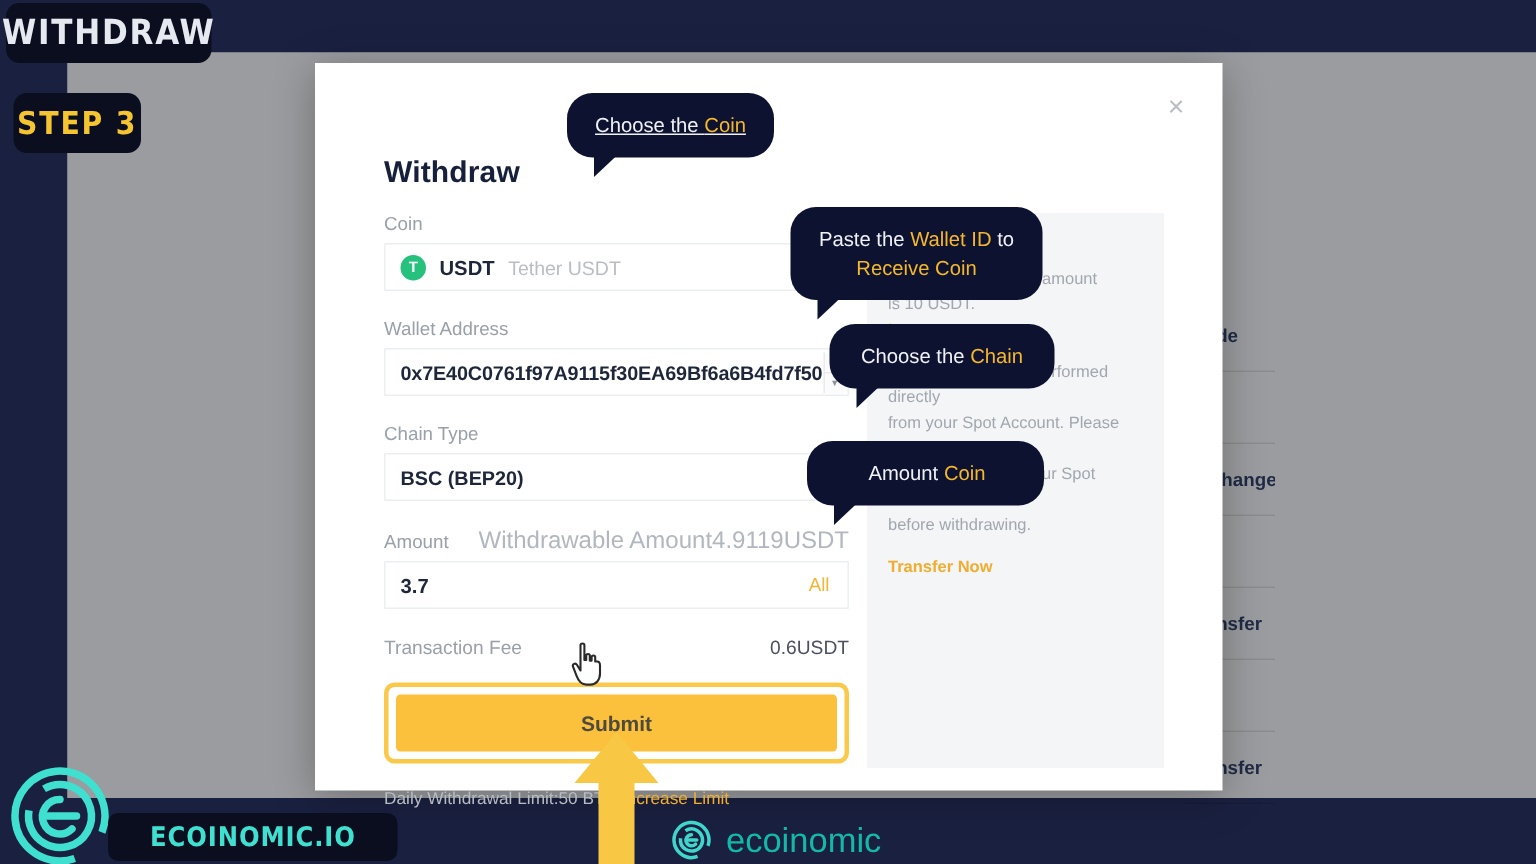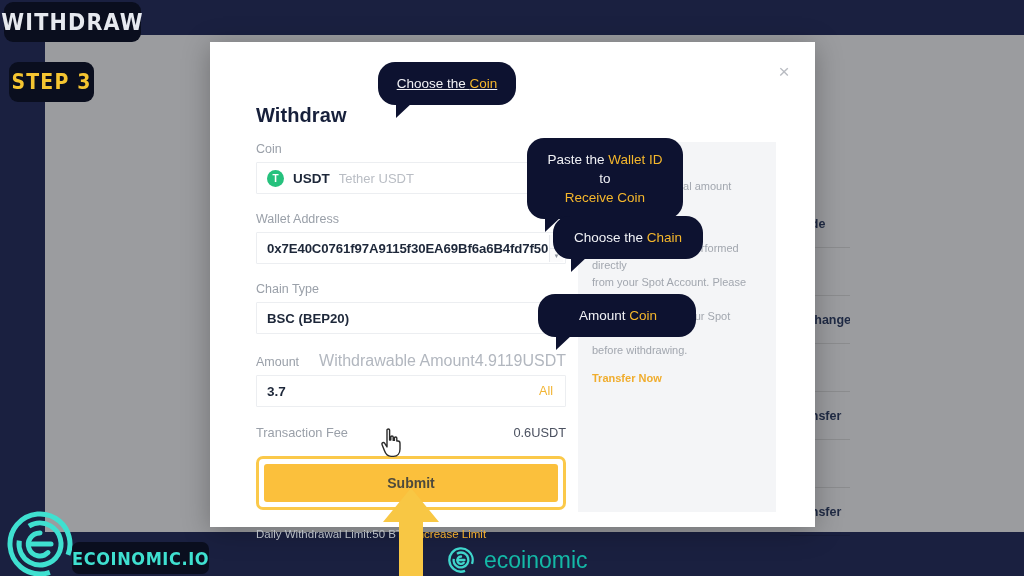--- a/index.html
+++ b/index.html
@@ -173,21 +173,21 @@
     content: "";
     position: absolute;
     left: 18px; bottom: -13px;
     width: 0; height: 0;
     border-left: 0 solid transparent;
     border-right: 17px solid transparent;
     border-top: 16px solid #0d1230;
   }
 
   #b-coin   { left: 378px; top: 62px;  width: 138px; text-decoration: underline; }
-  #b-wallet { left: 527px; top: 138px; width: 156px; text-align: center; }
+  #b-wallet { left: 527px; top: 138px; width: 168px; text-align: center; }
   #b-chain  { left: 553px; top: 216px; width: 150px; }
   #b-amount { left: 538px; top: 294px; width: 158px; padding-left: 20px; }
 
   
   .arrow-up {
     position: absolute; left: 383px; top: 488px;
     width: 56px; height: 88px; z-index: 30;
   }
 
   
@@ -208,21 +208,21 @@
   #tag-step {
     left: 9px; top: 62px; width: 85px; height: 40px;
     color: #f5c531; font-size: 21px;
     font-family: "DejaVu Sans Condensed", "Liberation Sans", sans-serif;
   }
 
   
   .logo-mark { position: absolute; left: 4px; top: 508px; z-index: 20; }
   .logo-pill {
     position: absolute; left: 72px; top: 542px;
-    height: 32px; padding: 0 0;
+    height: 32px; padding: 0 28px;
     background: #0a0e1e; border-radius: 7px;
     display: flex; align-items: center;
     color: #3fe0d0; font-size: 18px; font-weight: 700; letter-spacing: .6px;
     font-family: "DejaVu Sans Condensed", "Liberation Sans", sans-serif;
     z-index: 21;
   }
   .logo-bottom {
     position: absolute; left: 447px; top: 546px;
     display: flex; align-items: center; gap: 9px;
     color: #14b8a6; font-size: 23px; z-index: 25;

